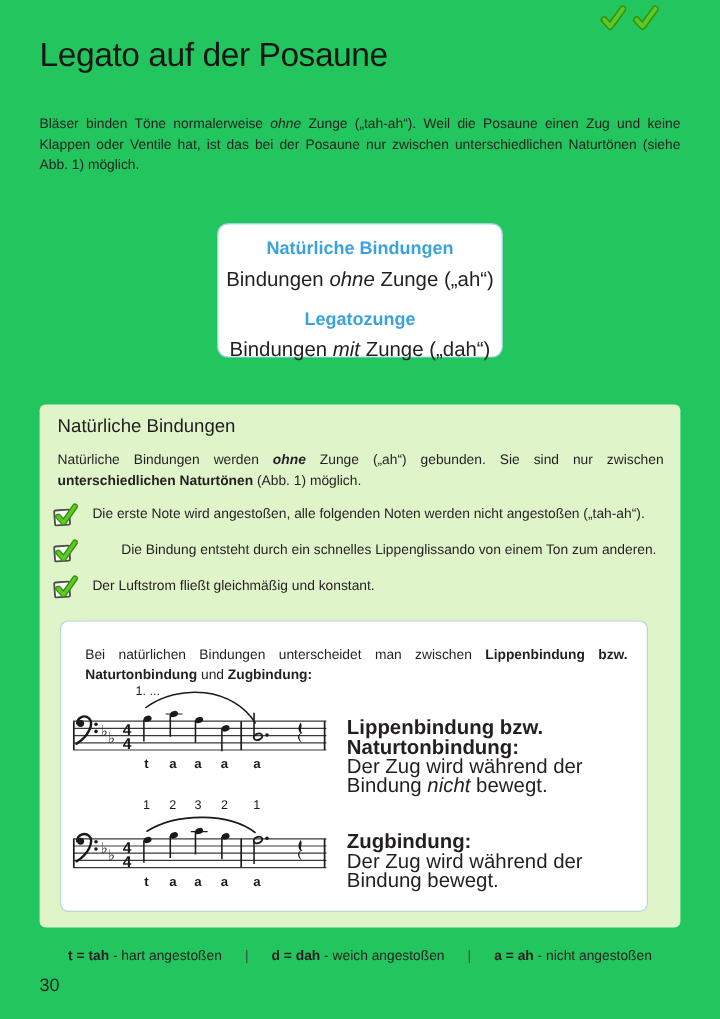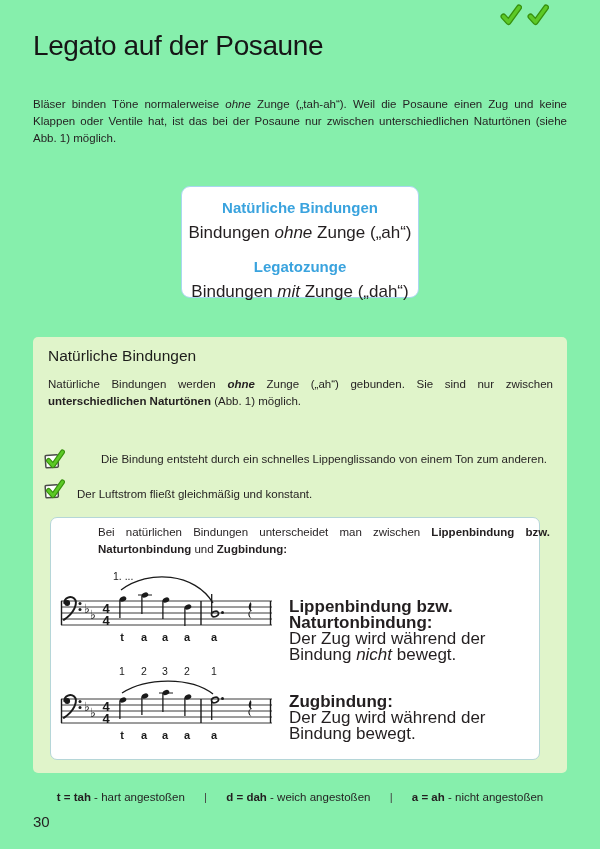--- a/index.html
+++ b/index.html
@@ -1,16 +1,16 @@
 <!DOCTYPE html>
 <html><head>
 <meta charset="utf-8">
 <style>
   html,body{margin:0;padding:0;background:#ffffff;}
-  #page{position:relative;width:600px;height:849px;background:#86efac;overflow:hidden;
+  #page{position:relative;width:600px;height:849px;background:#22c55e;overflow:hidden;
         font-family:"Liberation Sans","DejaVu Sans",sans-serif;color:#231f20;}
   .abs{position:absolute;}
   
   .brand{left:500px;top:4px;display:flex;gap:5px;}
   
   .title{left:33px;top:30px;font-size:28px;font-weight:400;letter-spacing:-0.4px;color:#161616;}
   
   .body-text{font-size:11.5px;line-height:17px;text-align:justify;}
   .p1{left:33px;top:84px;width:534px;}
   .p2{left:33px;top:127px;width:534px;}
@@ -19,25 +19,25 @@
            border-radius:9px;box-sizing:border-box;background:#fff;text-align:center;}
   .bb-h{font-size:15px;font-weight:700;color:#3aa3de;margin-top:12px;}
   .bb-h2{margin-top:15px;}
   .bb-s{font-size:17px;margin-top:7px;color:#231f20;}
   
   .panel{left:33px;top:337px;width:534px;height:436px;background:#e0f4ca;border-radius:5px;}
   .panel-h{left:15px;top:10px;font-size:15.5px;font-weight:400;color:#1d1d1b;}
   .panel-intro{left:15px;top:39px;width:505px;}
   .bullet{left:11px;display:flex;align-items:flex-start;width:515px;}
   .bullet .txt{margin-left:12px;font-size:11.5px;padding-top:4px;text-align:left;}
-  .b1{top:82px;} .b2{top:112px;gap:24px;} .b3{top:142px;align-items:flex-end;}
+  .b1{top:82px;} .b2{top:112px;gap:24px;} .b3{top:142px;}
   
   .infobox{left:17px;top:180px;width:490px;height:243px;background:#fff;
            border:1.5px solid #b5d6d8;border-radius:7px;box-sizing:border-box;}
-  .ib-intro{left:20px;top:6px;width:452px;margin-left:27px;}
+  .ib-intro{left:20px;top:20px;width:452px;}
   .ex-marker{left:62px;top:52px;font-size:10.5px;color:#1a1a1a;}
   .staff{width:215px;height:80px;}
   .staff-wrap{width:215px;height:80px;}
   .st1{left:8px;top:49px;} .st2{left:8px;top:147px;}
   .pos-row span{position:absolute;width:16px;text-align:center;display:block;}
   .syl-row span{top:64px;font-size:11px;font-weight:700;color:#1a1a1a;}
   .num-row span{top:0px;font-size:10.5px;color:#1a1a1a;}
   .ex-label{left:238px;width:245px;font-size:17px;line-height:16px;text-align:left;}
   .lb1{top:81px;} .lb2{top:176px;}
   .ex-label .lt{font-weight:700;}
@@ -72,20 +72,28 @@
     <div class="bb-h">Natürliche Bindungen</div>
     <div class="bb-s"><span>Bindungen </span><span style="font-style: italic;">ohne</span><span> Zunge („ah“)</span></div>
     <div class="bb-h bb-h2">Legatozunge</div>
     <div class="bb-s"><span>Bindungen </span><span style="font-style: italic;">mit</span><span> Zunge („dah“)</span></div>
   </div>
 
   <div class="abs panel">
     <div class="abs panel-h">Natürliche Bindungen</div>
     <div class="abs body-text panel-intro"><span>Natürliche Bindungen werden </span><span style="font-weight: 700; font-style: italic;">ohne</span><span style="font-weight: 400;"> Zunge</span><span> („ah“) gebunden. Sie sind nur zwischen </span><span style="font-weight: 700;">unterschiedlichen Naturtönen</span><span> (Abb. 1) möglich.</span></div>
 
+    <div class="abs bullet b1">
+      <svg width="21" height="21" viewBox="0 0 21 21">
+        <rect x="1.5" y="6" width="12.5" height="12.5" rx="1" fill="#ffffff" stroke="#4b4b49" stroke-width="1.5" transform="rotate(-4 8 12)"></rect>
+        <path d="M4.5 11.5 L9 16.5 L18.5 3" fill="none" stroke="#37910d" stroke-width="5" stroke-linecap="round" stroke-linejoin="round"></path>
+        <path d="M4.5 11.5 L9 16.5 L18.5 3" fill="none" stroke="#5cc926" stroke-width="2.8" stroke-linecap="round" stroke-linejoin="round"></path>
+      </svg>
+      <span class="txt">Die erste Note wird angestoßen, alle folgenden Noten werden nicht angestoßen („tah-ah“).</span>
+    </div>
     <div class="abs bullet b2">
       <svg width="21" height="21" viewBox="0 0 21 21">
         <rect x="1.5" y="6" width="12.5" height="12.5" rx="1" fill="#ffffff" stroke="#4b4b49" stroke-width="1.5" transform="rotate(-4 8 12)"></rect>
         <path d="M4.5 11.5 L9 16.5 L18.5 3" fill="none" stroke="#37910d" stroke-width="5" stroke-linecap="round" stroke-linejoin="round"></path>
         <path d="M4.5 11.5 L9 16.5 L18.5 3" fill="none" stroke="#5cc926" stroke-width="2.8" stroke-linecap="round" stroke-linejoin="round"></path>
       </svg>
       <span class="txt">Die Bindung entsteht durch ein schnelles Lippenglissando von einem Ton zum anderen.</span>
     </div>
     <div class="abs bullet b3">
       <svg width="21" height="21" viewBox="0 0 21 21">

